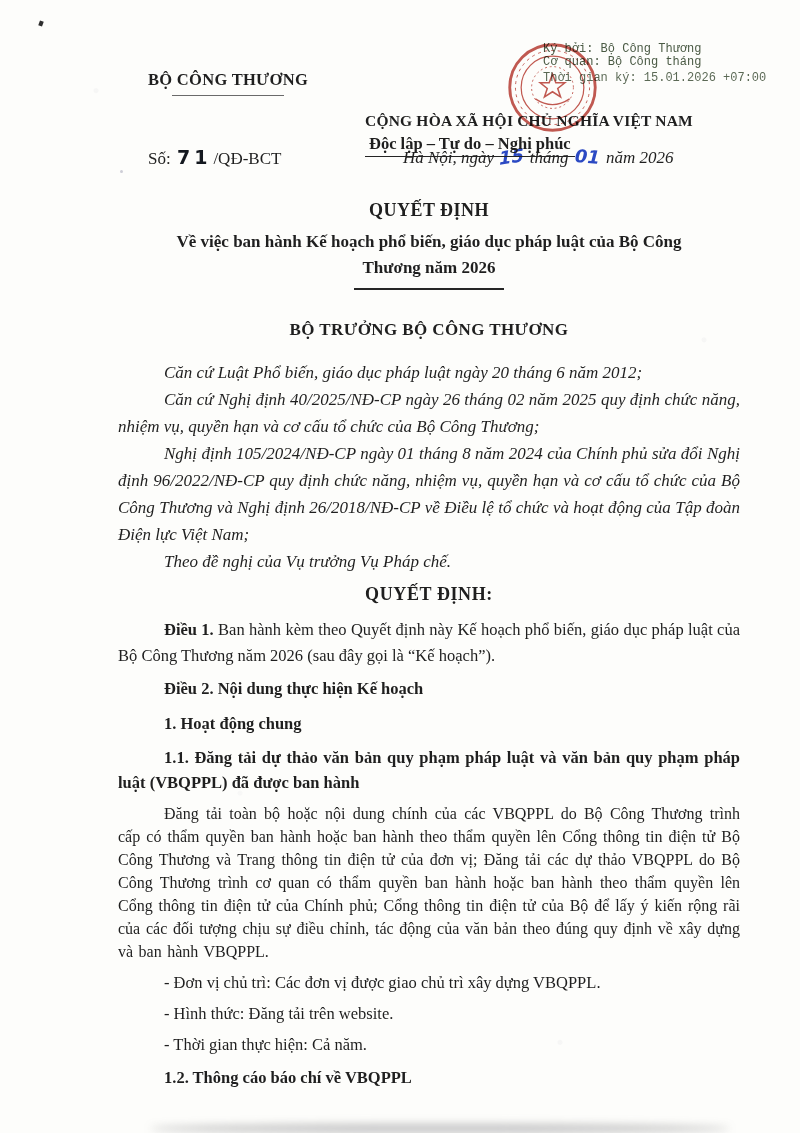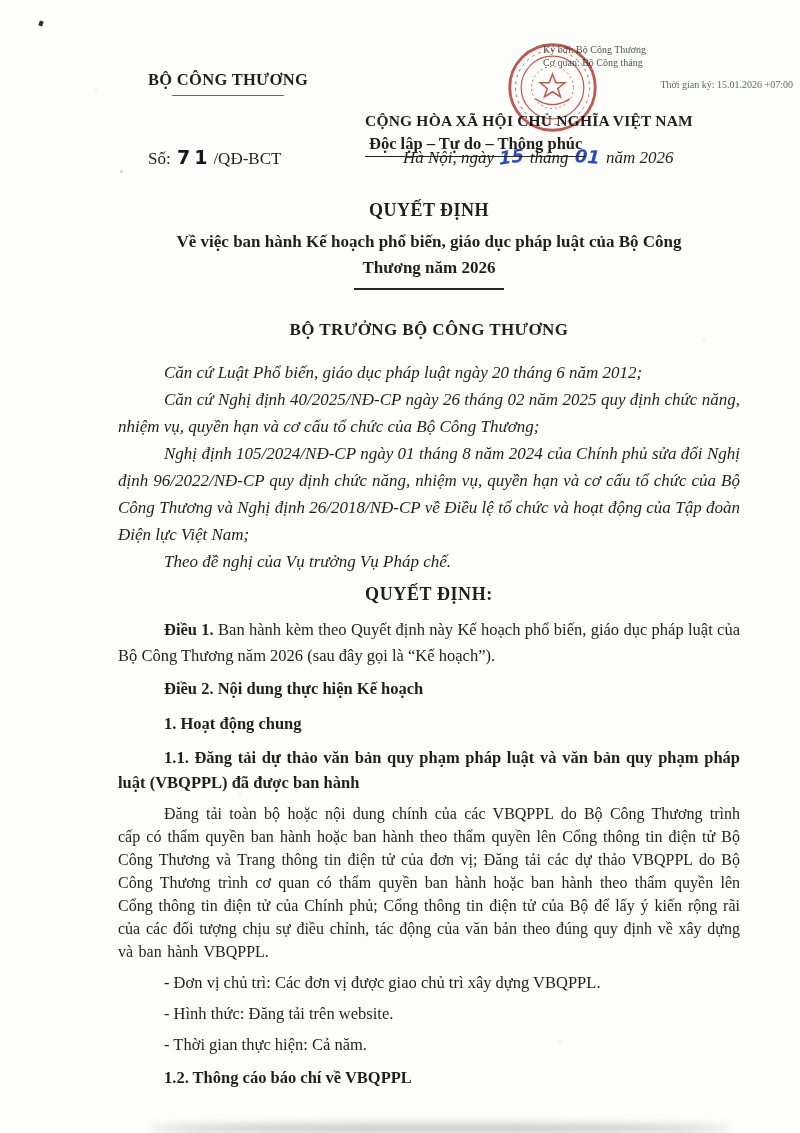--- a/index.html
+++ b/index.html
@@ -27,23 +27,23 @@
       radial-gradient(circle at 70% 92%, rgba(120,120,140,.05) 0 2px, transparent 3px);}
   
   .hdr-left{position:absolute;left:118px;top:70px;width:220px;text-align:center;}
   .hdr-left .ministry{font-weight:bold;font-size:16.5px;letter-spacing:.3px;}
   .hdr-left .rule{width:112px;height:1px;background:#6a6a6a;margin:5px auto 0;}
   .hdr-right{position:absolute;left:365px;top:64px;width:395px;text-align:left;margin-top:48px;}
   .hdr-right .nation{font-weight:bold;font-size:15.5px;letter-spacing:.2px;}
   .hdr-right .motto{display:inline-block;font-weight:bold;font-size:16.5px;margin-top:4px;
     border-bottom:1.6px solid #242424;padding:0 4px 2px;}
   
-  .esign{position:absolute;left:543px;top:43px;width:250px;font-family:Liberation Serif, serif;
-    font-size:10px;line-height:13px;color:#4a5a44;z-index:1;}
-  .esign .l3{margin-top:9px;opacity:.9;text-align:right;}
+  .esign{position:absolute;left:543px;top:43px;width:250px;font-family:Liberation Mono, monospace;
+    font-size:12px;line-height:13px;color:#4a5a44;z-index:1;}
+  .esign .l3{margin-top:3px;opacity:.9;}
   .hdr-right{z-index:2;}
   
   .seal{position:absolute;left:505px;top:40px;width:95px;height:95px;z-index:3;
     opacity:.82;mix-blend-mode:multiply;}
   
   .num-row{position:absolute;left:118px;top:142px;width:622px;}
   .doc-no{position:absolute;left:30px;top:4px;font-size:17px;}
   .doc-no .val{font-family:"DejaVu Sans",sans-serif;font-weight:bold;font-size:19px;
     letter-spacing:4px;color:#14181f;padding:0 2px;}
   .date-line{position:absolute;left:285px;top:4px;font-style:italic;font-size:17px;white-space:nowrap;}
@@ -81,21 +81,21 @@
     <div class="l3">Thời gian ký: 15.01.2026 +07:00</div>
   </div>
 
   <div class="hdr-left">
     <div class="ministry">BỘ CÔNG THƯƠNG</div>
     <div class="rule"></div>
   </div>
 
   <div class="hdr-right">
     <div class="nation">CỘNG HÒA XÃ HỘI CHỦ NGHĨA VIỆT NAM</div>
-    <div class="motto">Độc lập – Tự do – Thông phúc</div>
+    <div class="motto">Độc lập – Tự do – Nghị phúc</div>
   </div>
 
   <div class="seal">
     <svg viewBox="0 0 100 100" width="95" height="95">
       <circle cx="50" cy="50" r="45" fill="none" stroke="#b5352b" stroke-width="3"></circle>
       <circle cx="50" cy="50" r="33" fill="none" stroke="#b5352b" stroke-width="1.3"></circle>
       <circle cx="50" cy="50" r="39" fill="none" stroke="#b5352b" stroke-width="1" stroke-dasharray="3 4"></circle>
       <circle cx="50" cy="50" r="22" fill="none" stroke="#b5352b" stroke-width="1" stroke-dasharray="2 3"></circle>
       <polygon points="50,36 53.5,45 63,45 55.5,51 58.5,60 50,54.5 41.5,60 44.5,51 37,45 46.5,45" fill="none" stroke="#b5352b" stroke-width="1.6"></polygon>
       <path d="M32 62 q18 12 36 0" fill="none" stroke="#b5352b" stroke-width="1.4"></path>

